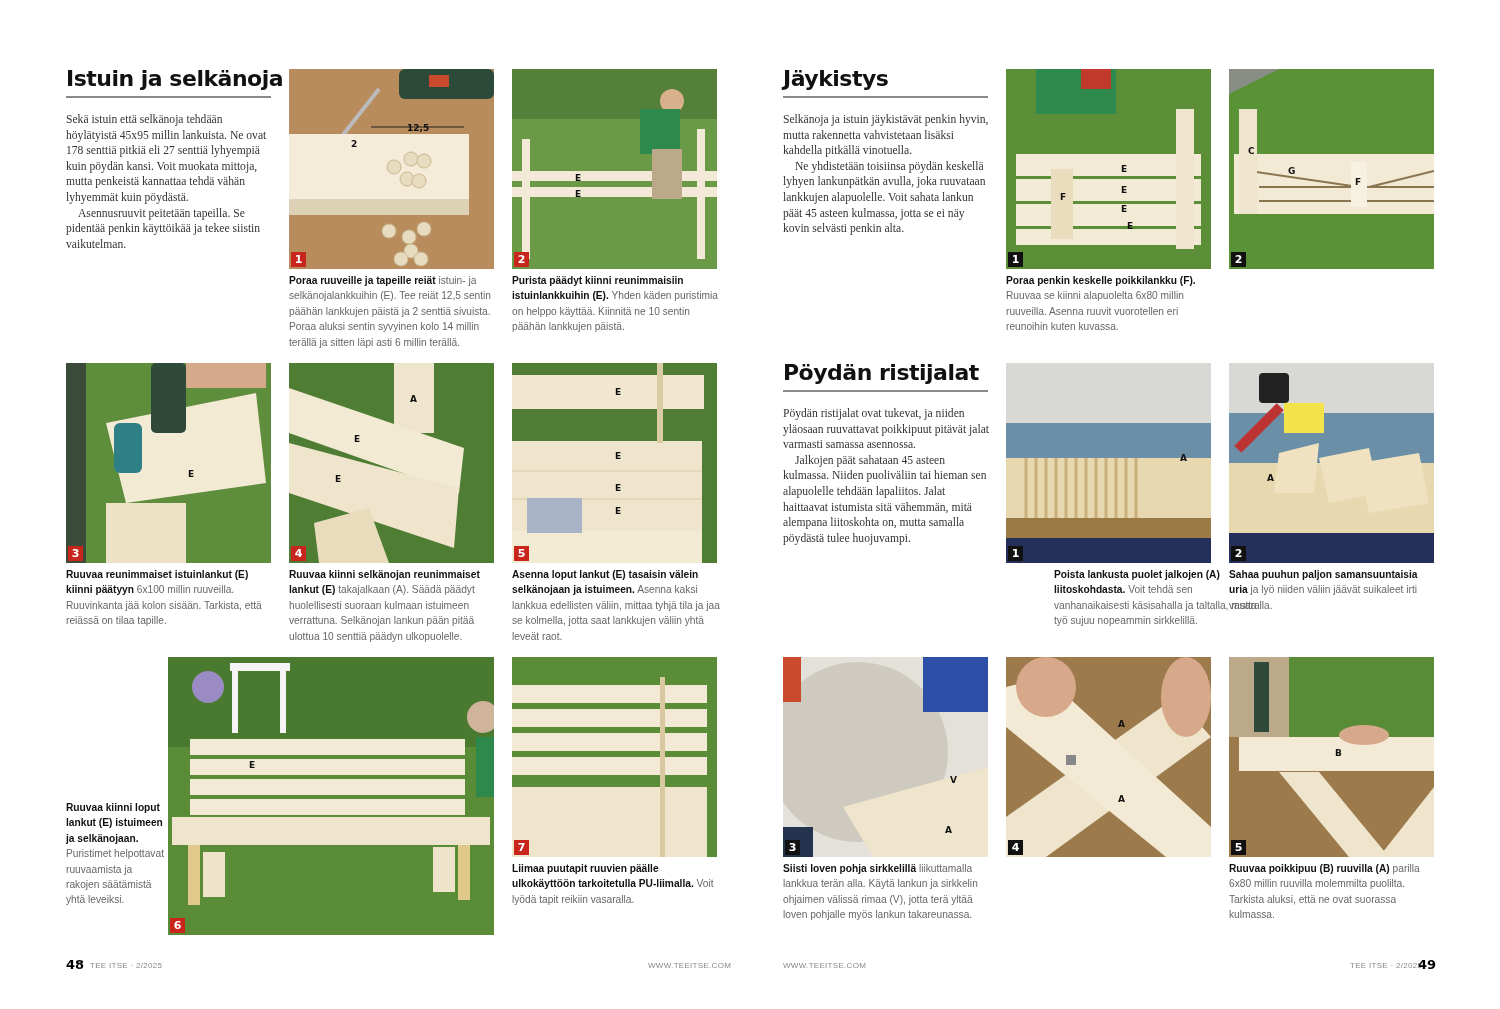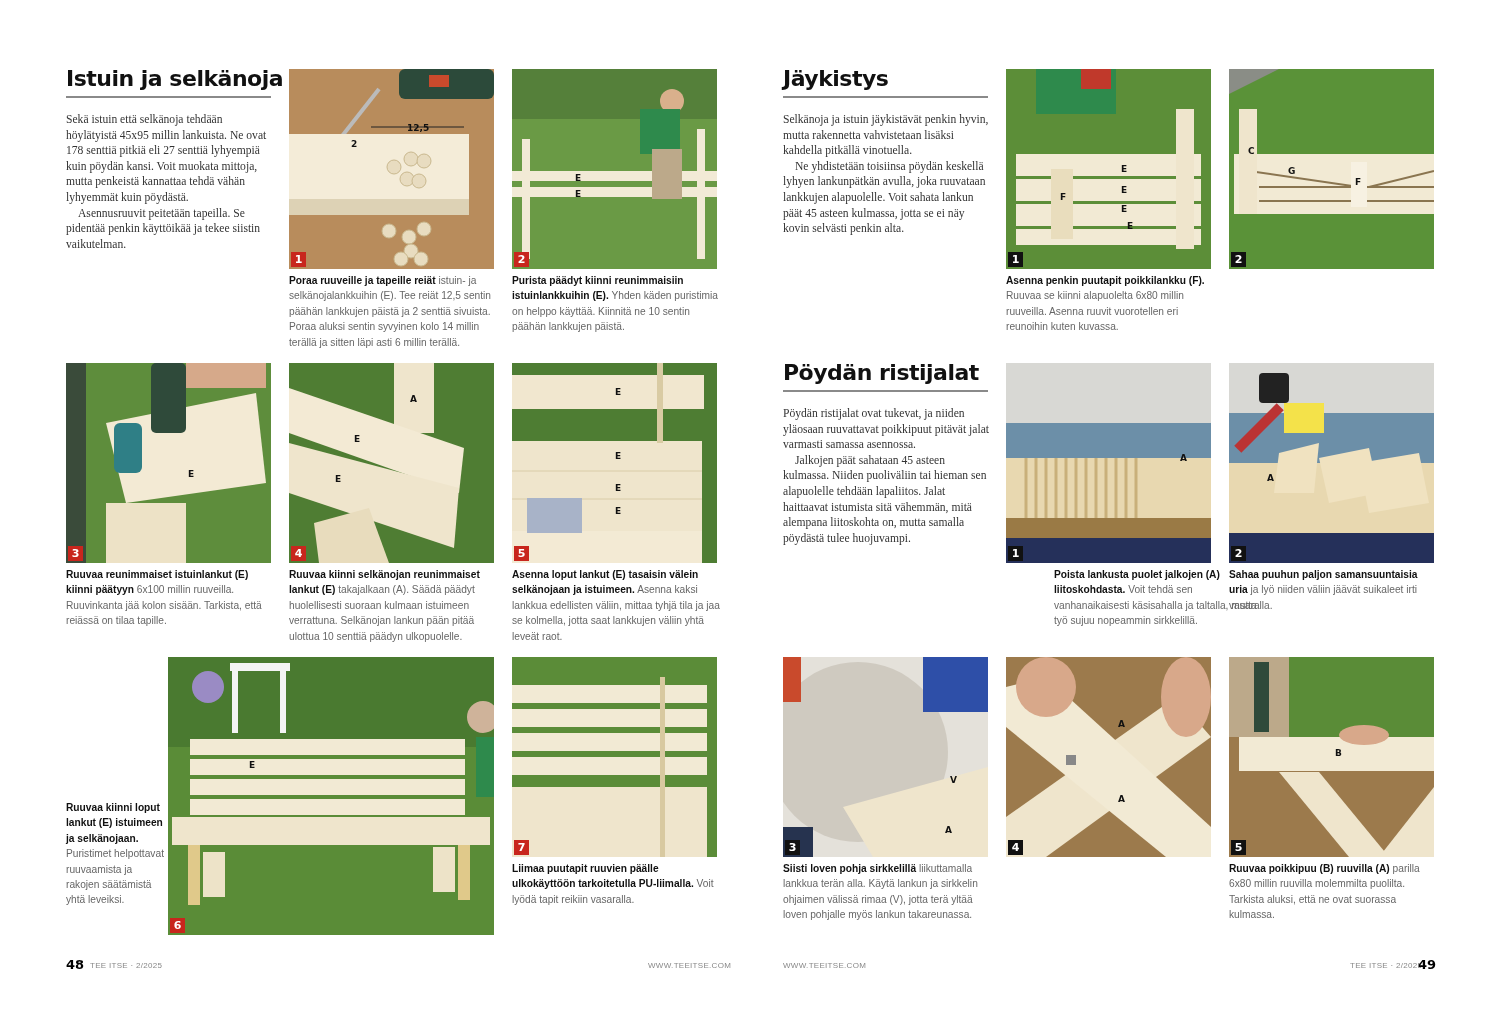--- a/index.html
+++ b/index.html
@@ -210,21 +210,21 @@
       <rect x="170" y="40" width="18" height="140" fill="#efe5cc"></rect>
     </svg>
     <span class="label" style="left:115px;top:95px;">E</span>
     <span class="label" style="left:115px;top:116px;">E</span>
     <span class="label" style="left:115px;top:135px;">E</span>
     <span class="label" style="left:121px;top:152px;">E</span>
     <span class="label" style="left:54px;top:123px;">F</span>
     <div class="badge black">1</div>
   </div>
   <div class="abs cap" style="left:256px;top:273px;width:210px;">
-    <b>Asenna penkin puutapit poikkilankku (F).</b><span> Ruuvaa se kiinni alapuolelta 6x80 millin ruuveilla. Asenna ruuvit vuorotellen eri reunoihin kuten kuvassa.</span>
+    <b>Poraa penkin keskelle poikkilankku (F).</b><span> Ruuvaa se kiinni alapuolelta 6x80 millin ruuveilla. Asenna ruuvit vuorotellen eri reunoihin kuten kuvassa.</span>
   </div>
 
   <div class="abs photo" style="left:479px;top:69px;width:205px;height:200px;">
     <svg viewBox="0 0 205 200">
       <rect width="205" height="200" fill="#5a9238"></rect>
       <polygon points="0,0 50,0 0,25" fill="#8a8d86"></polygon>
       <rect x="5" y="85" width="200" height="60" fill="#f2ead4"></rect>
       <line x1="20" y1="102" x2="130" y2="118" stroke="#8a7550" stroke-width="2"></line>
       <line x1="140" y1="118" x2="205" y2="102" stroke="#8a7550" stroke-width="2"></line>
       <line x1="30" y1="118" x2="205" y2="118" stroke="#8a7550" stroke-width="2"></line>

